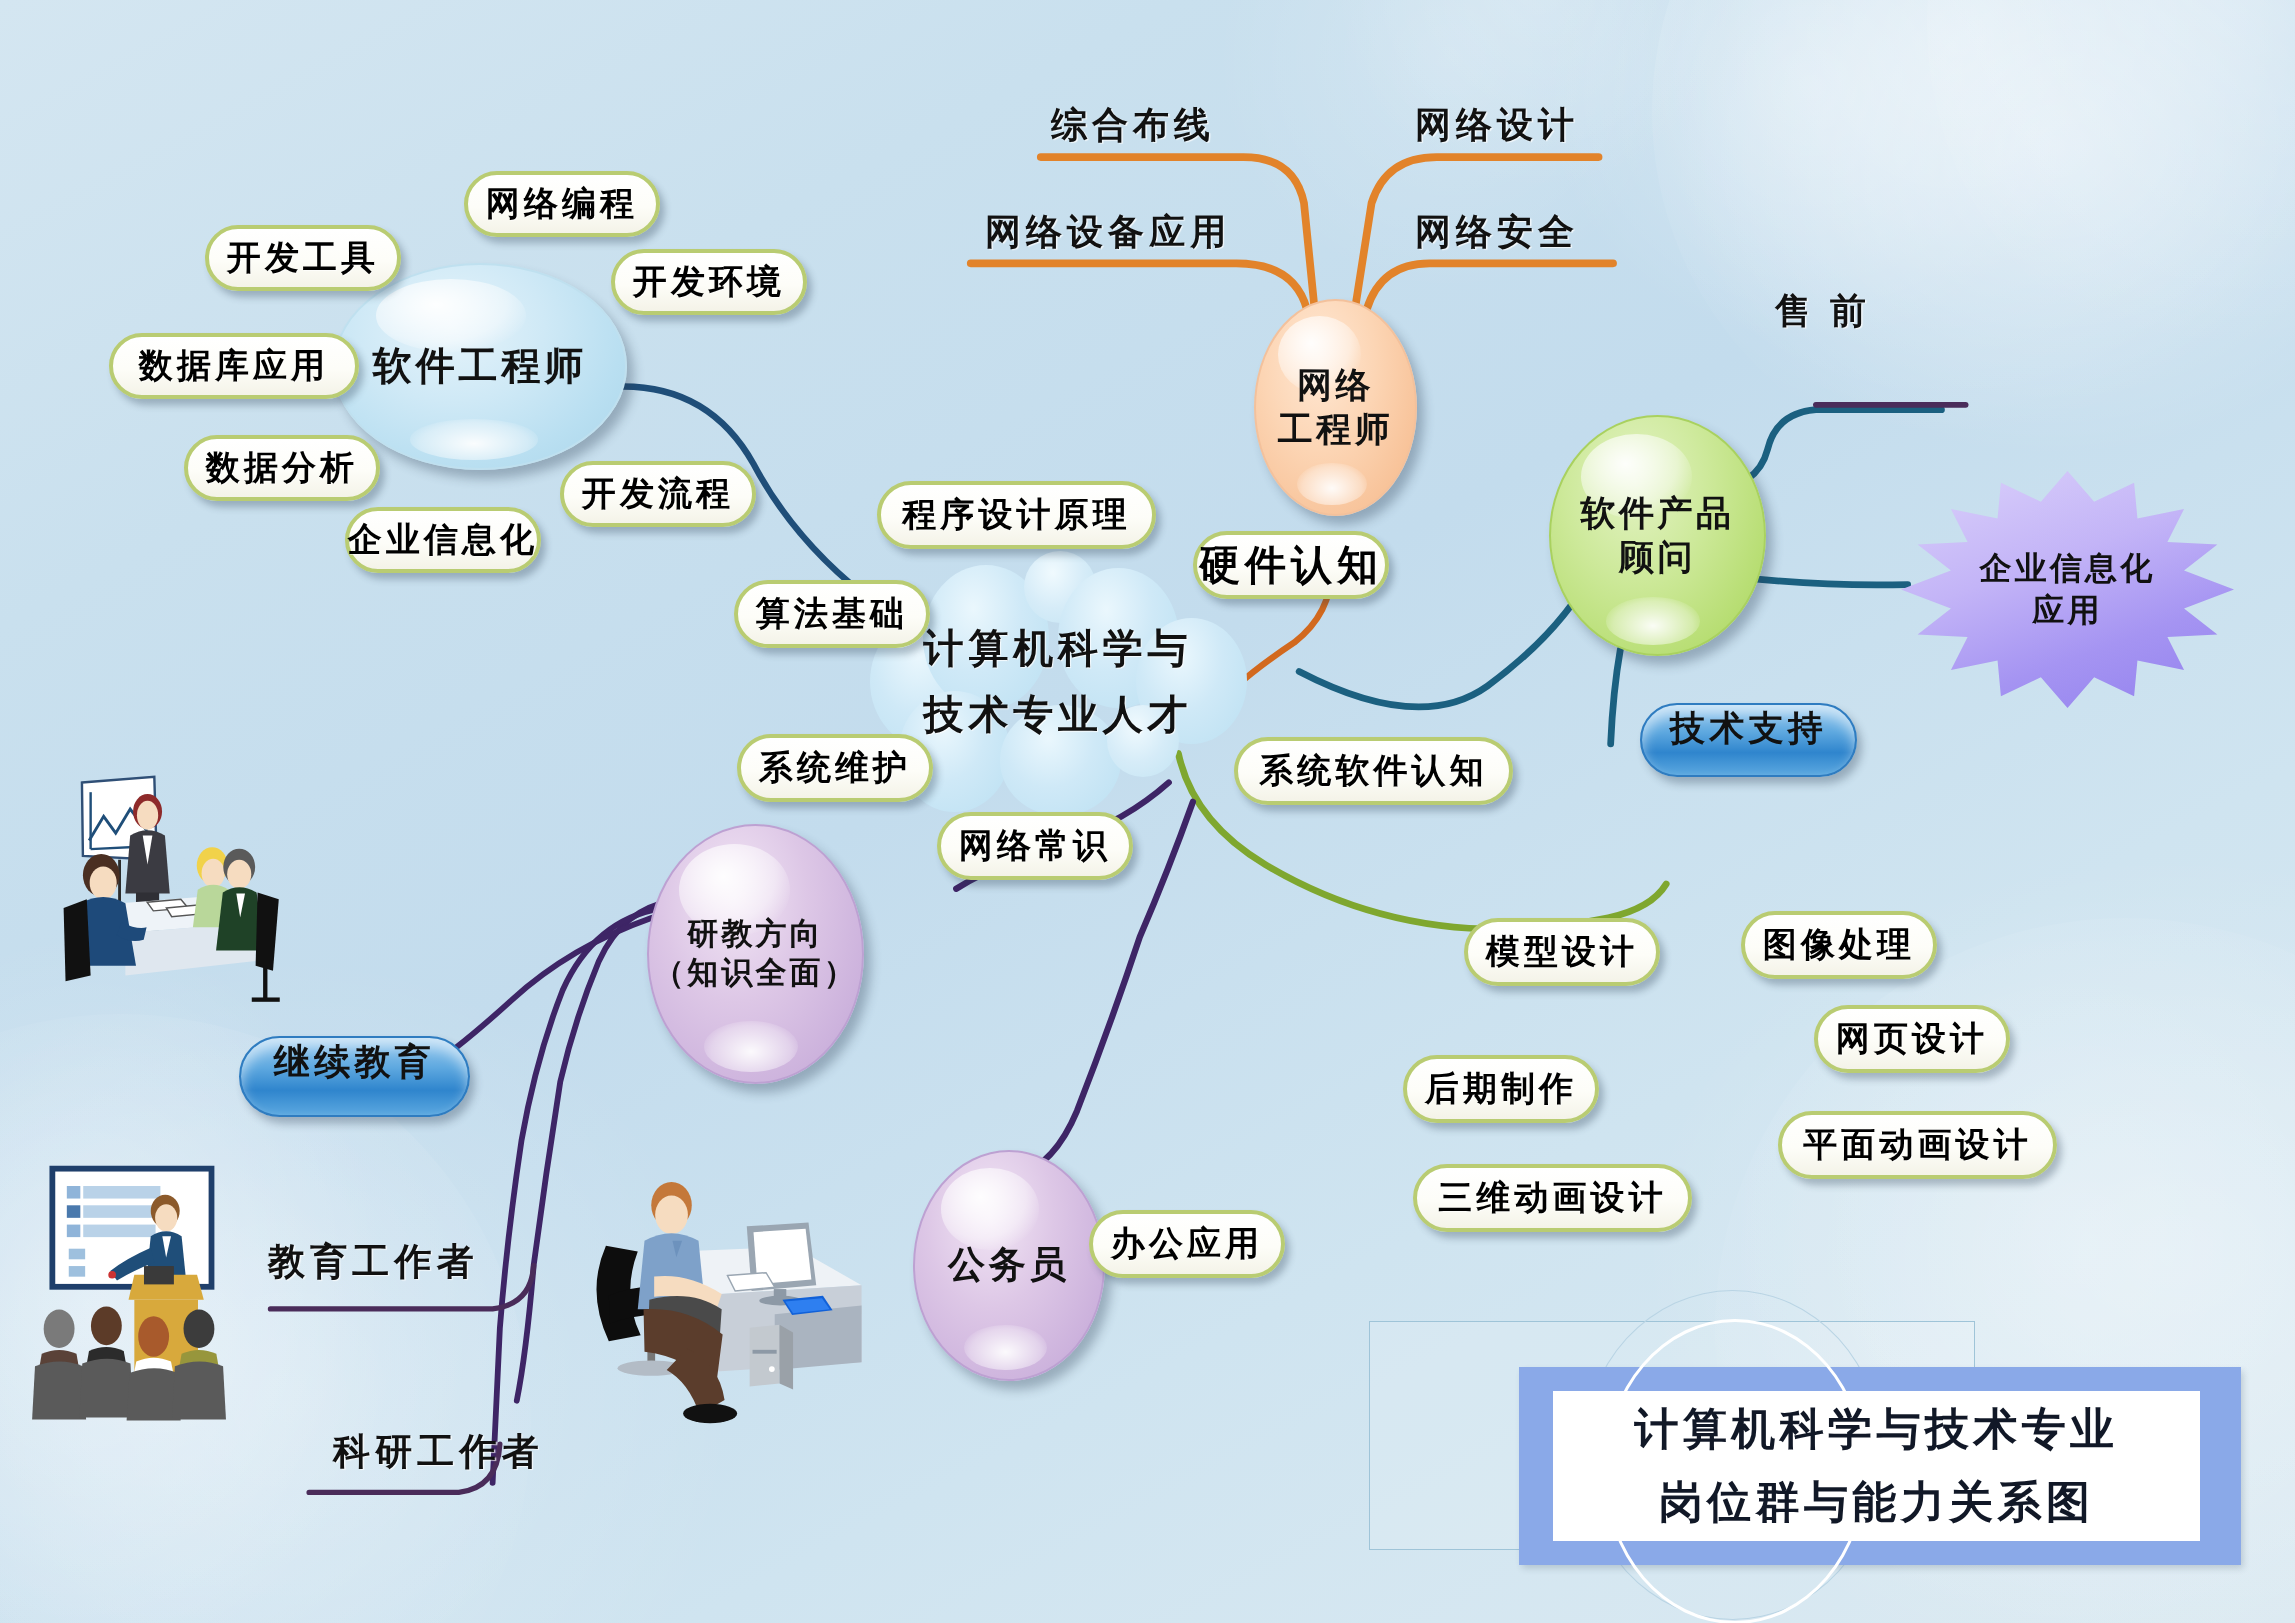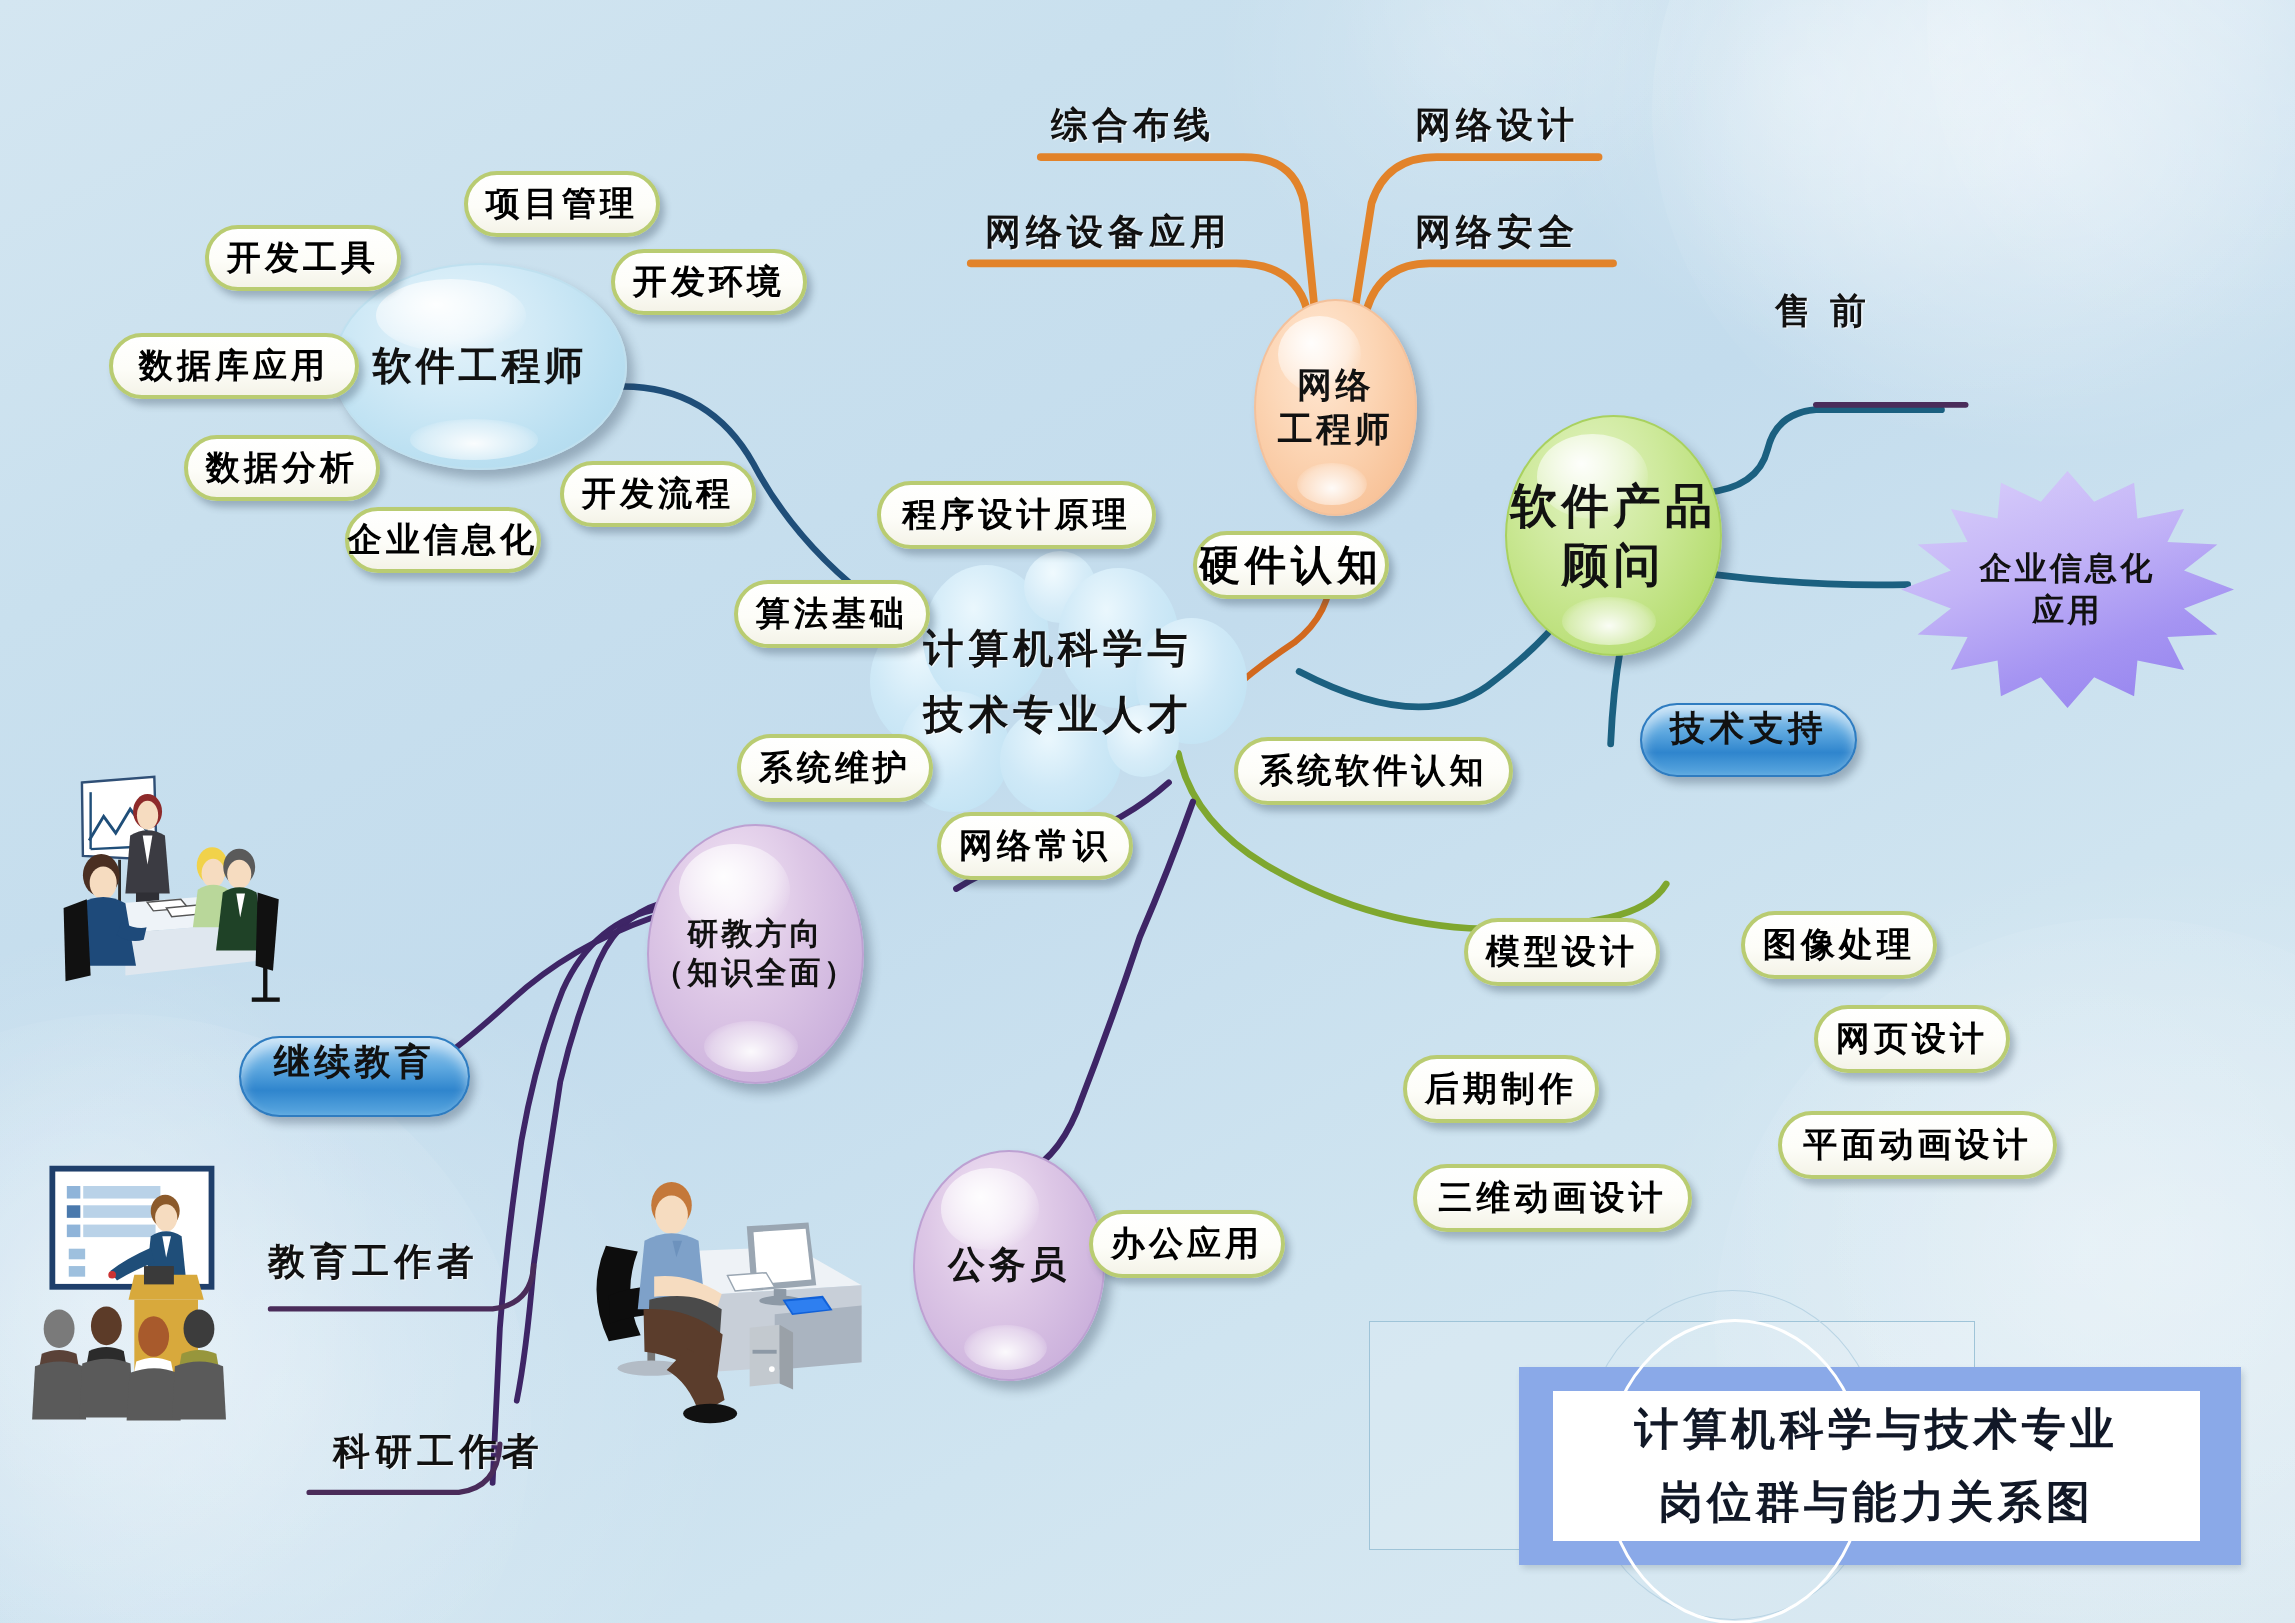--- a/index.html
+++ b/index.html
@@ -163,21 +163,21 @@
     </div>
   </div>
 
   <div class="ell ell-blue" style="left:333px;top:263px;width:290px;height:203px;font-size:39px;">
     <div class="gloss"></div>
     <div class="gloss2"></div>
     <span class="lbl">软件工程师</span>
   </div>
 
   <div class="pill" style="left:464px;top:171px;width:188px;height:58px;font-size:34px;">
-      <span>项目管理</span>
+      <span>网络编程</span>
     </div>
 
   <div class="pill" style="left:205px;top:225px;width:188px;height:58px;font-size:34px;">
       <span>开发工具</span>
     </div>
 
   <div class="pill" style="left:611px;top:249px;width:188px;height:58px;font-size:34px;">
       <span>开发环境</span>
     </div>
 
@@ -231,21 +231,21 @@
     </div>
 
   <div class="pill" style="left:937px;top:812px;width:188px;height:60px;font-size:34px;">
       <span>网络常识</span>
     </div>
 
   <div class="pill" style="left:1234px;top:737px;width:271px;height:60px;font-size:34px;">
       <span>系统软件认知</span>
     </div>
 
-  <div class="ell ell-green" style="left:1505px;top:415px;width:213px;height:237px;font-size:47px;">
+  <div class="ell ell-green" style="left:1549px;top:415px;width:213px;height:237px;font-size:35px;">
     <div class="gloss"></div>
     <div class="gloss2"></div>
     <span class="lbl">
       <span>软件产品</span><br>
       <span>顾问</span>
     </span>
   </div>
 
   <div class="txt" style="left:1775px;top:287px;font-size:36px;"><span>售 前</span></div>
 

